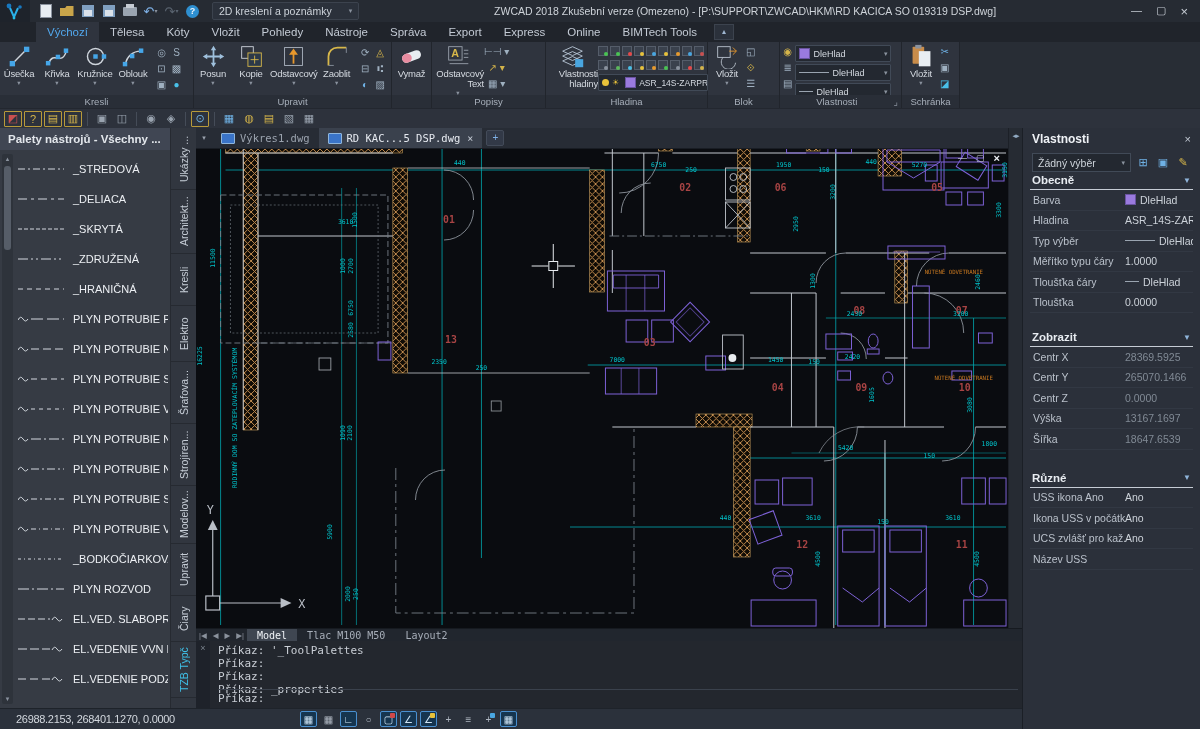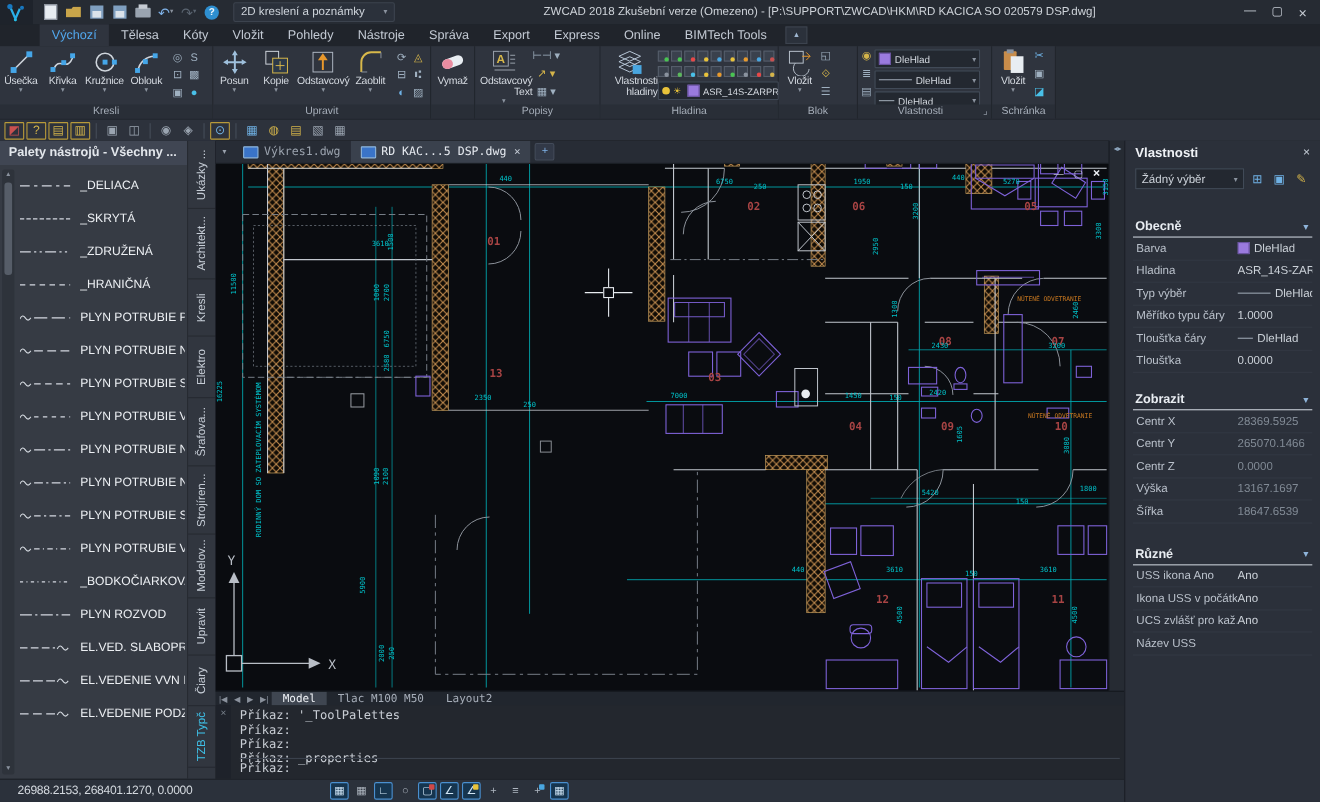--- a/index.html
+++ b/index.html
@@ -188,21 +188,21 @@
     <span class="qaico q-undo">↶<span style="font-size:6px;color:#8b939f">▾</span></span>
     <span class="qaico q-redo">↷<span style="font-size:6px;color:#5a6470">▾</span></span>
     <span class="qaico">
         <span class="q-help">?</span>
       </span>
   </div>
   <div id="workspace">
     <span>2D kreslení a poznámky</span>
     <span style="font-size:7px;color:#8b939f">▾</span>
   </div>
-  <div id="wtitle">ZWCAD 2018 Zkušební verze (Omezeno) - [P:\SUPPORT\ZWCAD\HKM\RD KACICA SO 020579 DSP.dwg]</div>
+  <div id="wtitle">ZWCAD 2018 Zkušební verze (Omezeno) - [P:\SUPPORT\ZWCAD\HKM\RD KACICA SO 019319 DSP.dwg]</div>
   <div id="winbtns">
     <span>—</span>
     <span>▢</span>
     <span style="font-size:13px">×</span>
   </div>
 </div>
 
 <div id="tabs-row">
     <div class="rtab active">Výchozí</div>
     <div class="rtab">Tělesa</div>
@@ -539,20 +539,26 @@
   <div id="pal-header">
     <span>Palety nástrojů - Všechny ...</span>
     <span class="x">×</span>
   </div>
   <div id="pscroll">
     <span class="sa" style="top:0">▲</span>
     <span class="thumb"></span>
     <span class="sa" style="bottom:0">▼</span>
   </div>
   <div id="pal-items">
+      <div class="pitem">
+        <svg viewBox="0 0 46 10" class="pprev">
+          <path d="M0 5H46" stroke="#d3d8df" fill="none" stroke-dasharray="7,3,2,3"></path>
+        </svg>
+        <span class="lb">_STREDOVÁ</span>
+      </div>
       <div class="pitem">
         <svg viewBox="0 0 46 10" class="pprev">
           <path d="M0 5H46" stroke="#d3d8df" fill="none" stroke-dasharray="9,4,3,4"></path>
         </svg>
         <span class="lb">_DELIACA</span>
       </div>
       <div class="pitem">
         <svg viewBox="0 0 46 10" class="pprev">
           <path d="M0 5H46" stroke="#d3d8df" fill="none" stroke-dasharray="4,2"></path>
         </svg>
@@ -995,21 +1001,21 @@
   <div id="props-sel">
     <div id="sel-combo">
       <span>Žádný výběr</span>
         <span class="arr">▾</span>
     </div>
     <span class="pselico c-blue">⊞</span>
     <span class="pselico c-blue">▣</span>
     <span class="pselico c-gold">✎</span>
   </div>
   <div id="props-body">
-      <div class="psec" style="margin-top: 26px;">
+      <div class="psec" style="">
         <div class="psec-h">
           <span>Obecně</span>
           <span class="ch">▼</span>
         </div>
         <div class="prw">
           <span class="pl">Barva</span>
           <span class="pv">
             <span class="sw" style="background: rgb(154, 122, 222);"></span>
             <span>DleHlad</span>
           </span>

